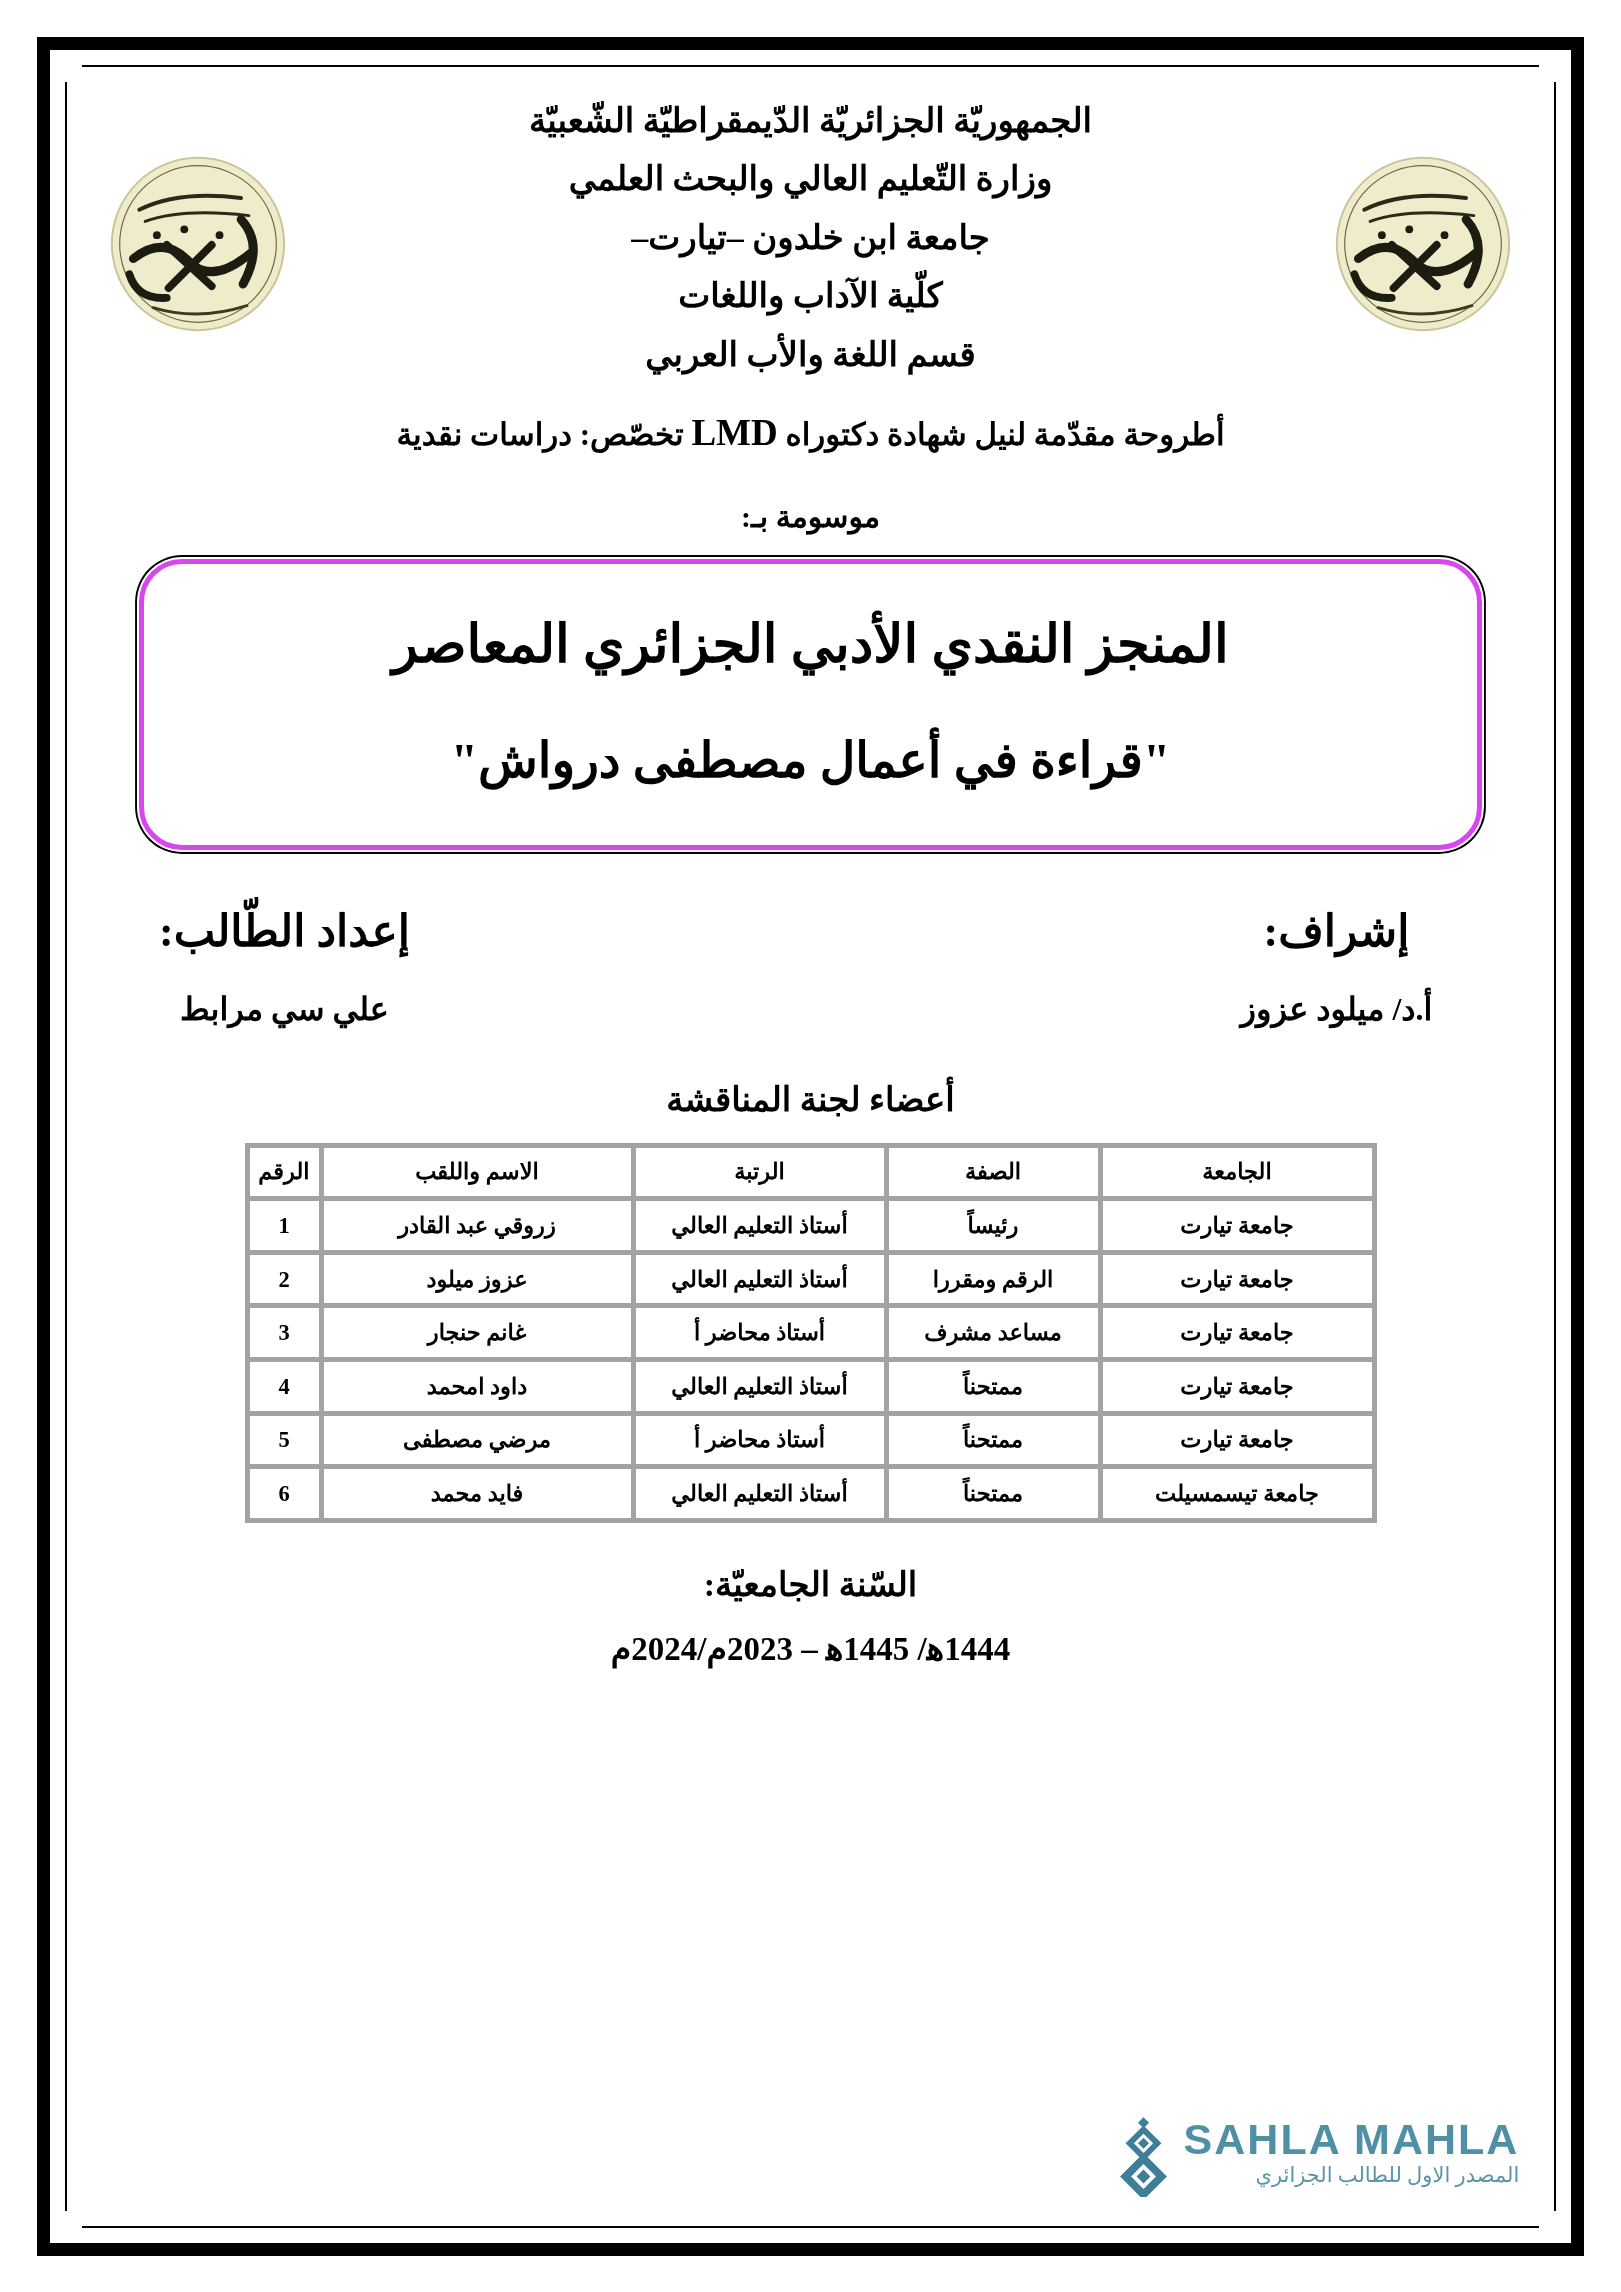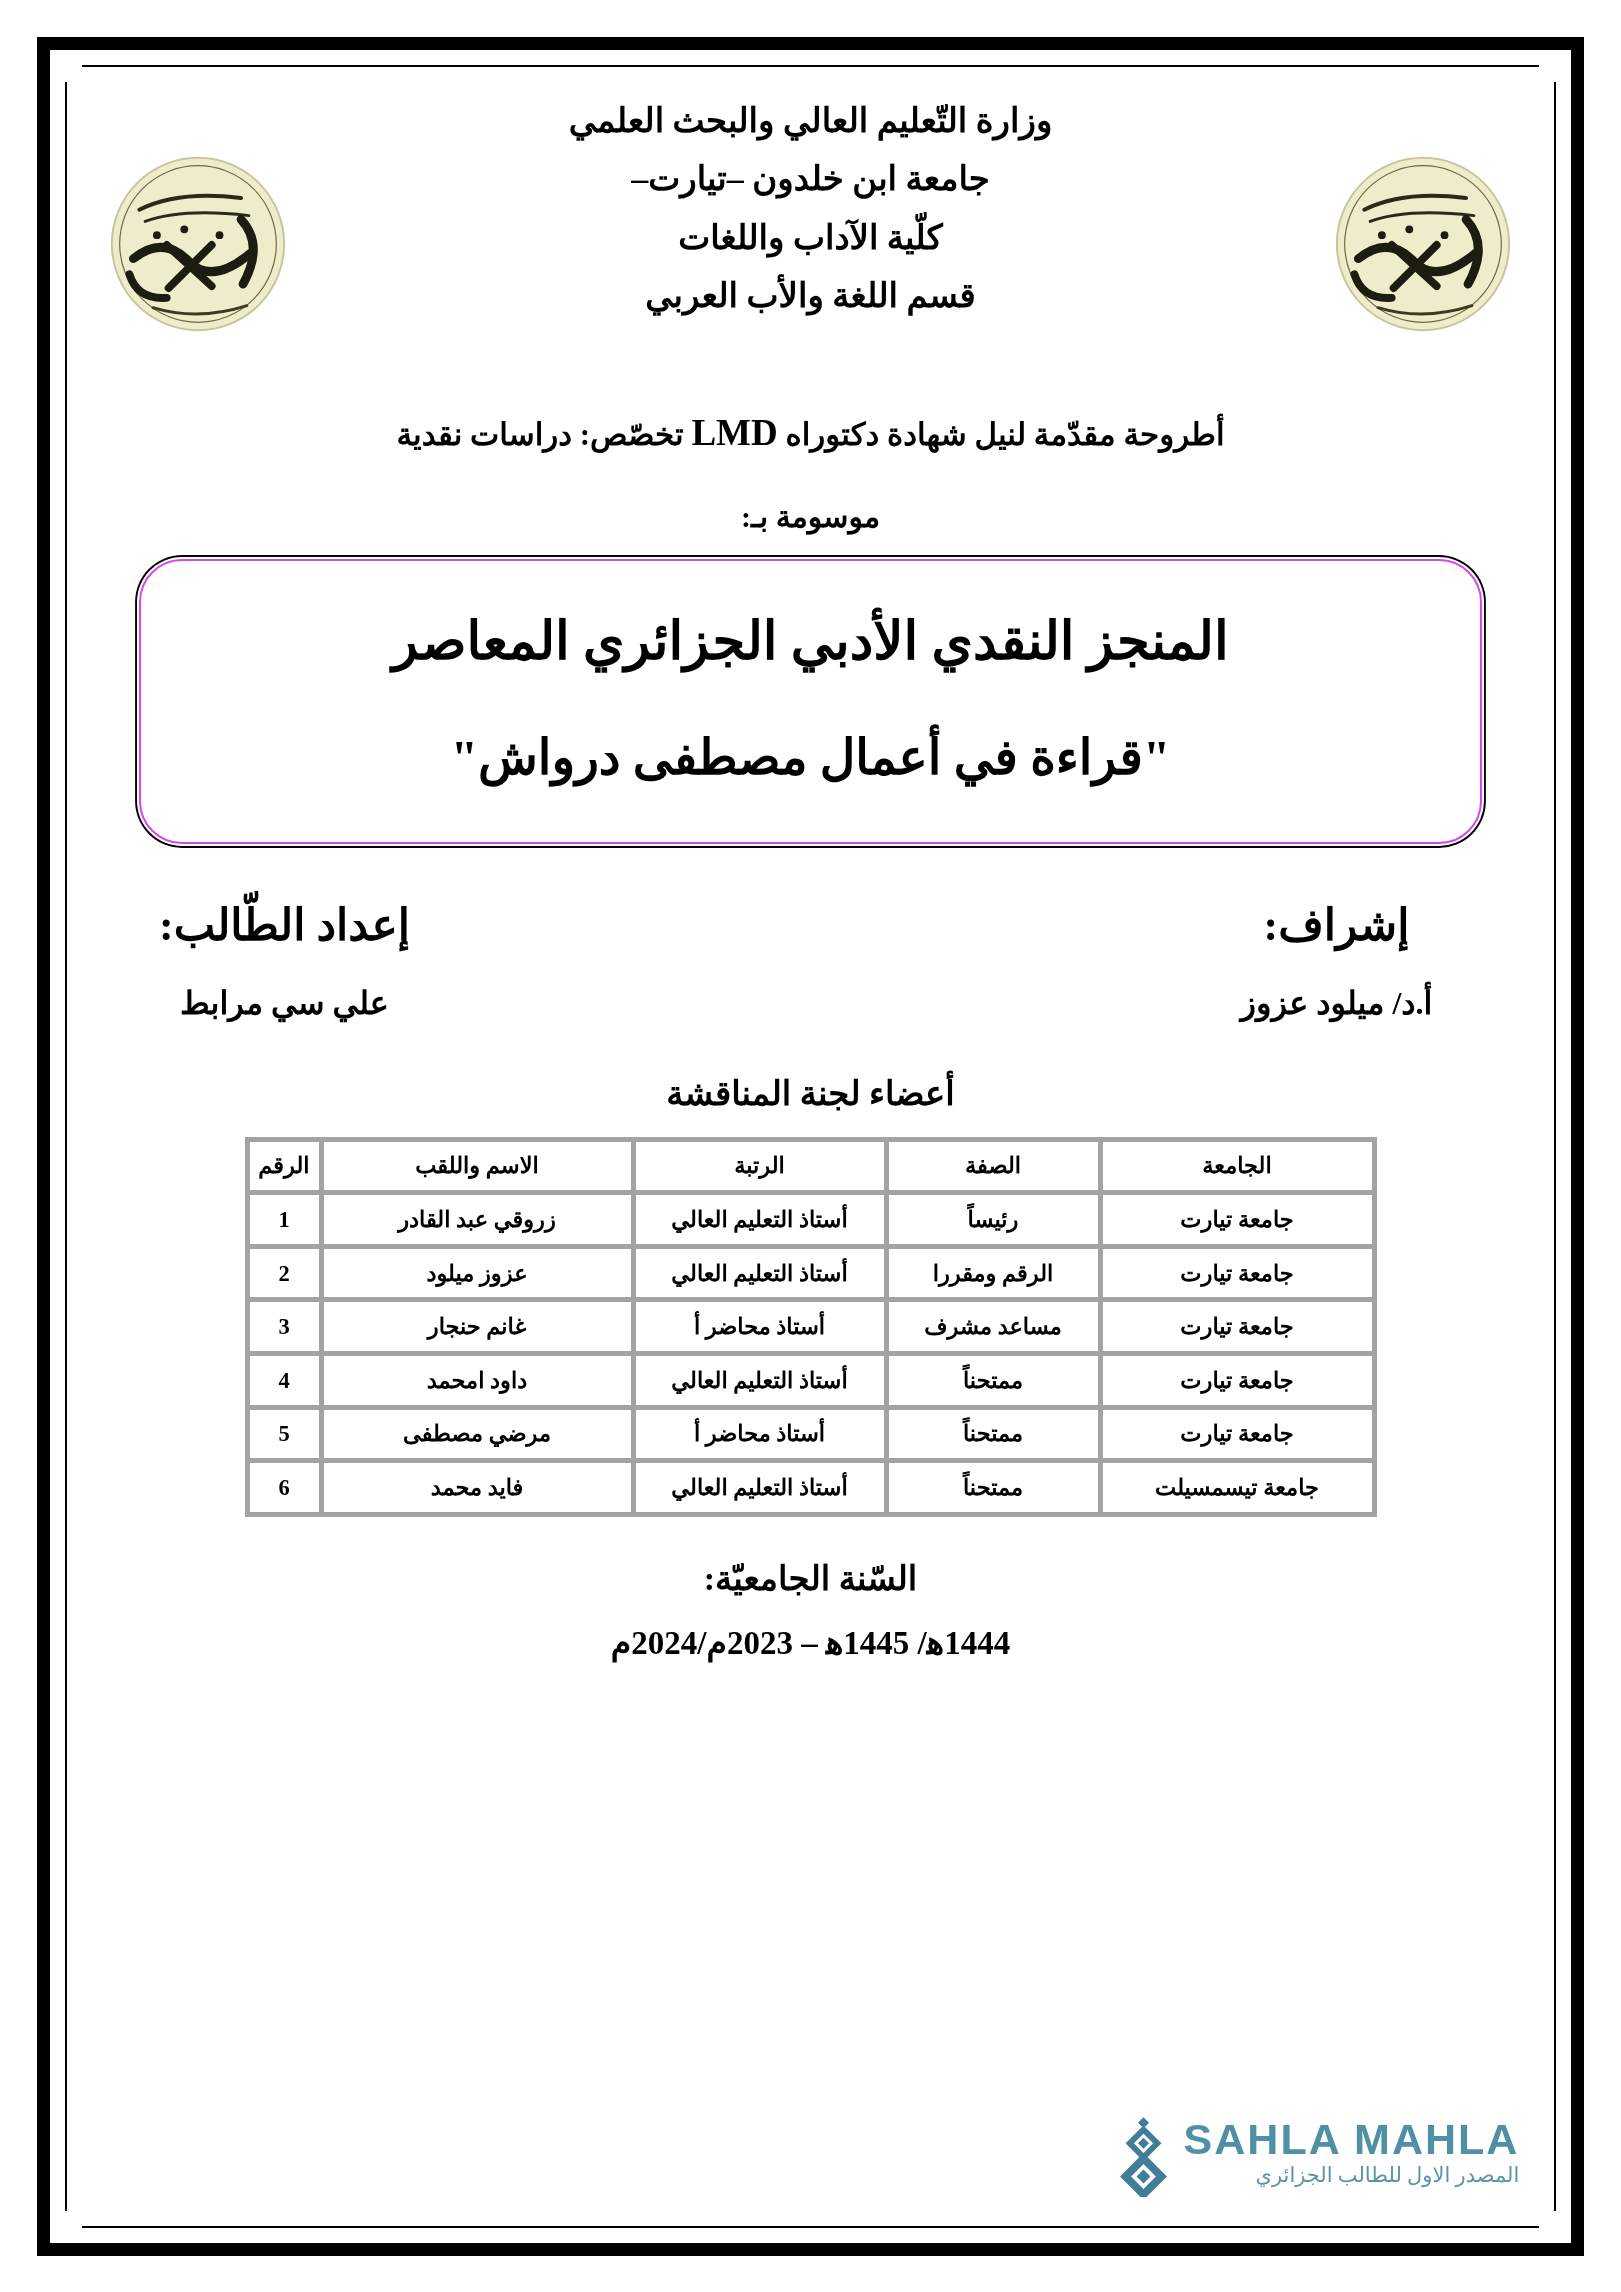--- a/index.html
+++ b/index.html
@@ -89,21 +89,21 @@
     font-weight: bold;
     margin-top: 45px;
   }
 
   
   .title-box-wrap {
     margin: 25.5px 51px 0 51px;
     position: relative;
   }
   .title-box {
-    border: 2px solid #d946ef;
+    border: 5px solid #d946ef;
     border-radius: 43px;
     padding: 45px 29px 51px 29px;
     box-shadow: 0 0 0 2px #fff, 0 0 0 3.9px #000;
     background: #fff;
     text-align: center;
   }
   .title-main {
     font-size: 53px;
     font-weight: bold;
     line-height: 1.35;
@@ -255,20 +255,21 @@
         <path d="M150 70 Q174 96 152 136" stroke="#1d1c10" stroke-width="9" fill="none" stroke-linecap="round"></path>
         <path d="M36 126 Q44 152 74 150" stroke="#1d1c10" stroke-width="8" fill="none" stroke-linecap="round"></path>
         <circle cx="64" cy="86" r="4" fill="#1d1c10"></circle>
         <circle cx="92" cy="80" r="4" fill="#1d1c10"></circle>
         <circle cx="128" cy="86" r="4" fill="#1d1c10"></circle>
         <path d="M60 160 Q106 174 156 158" stroke="#3c3a22" stroke-width="3" fill="none" stroke-linecap="round"></path>
       </svg>
     </div>
 
     <div class="header-lines">
+      <div class="hline">الجمهوريّة الجزائريّة الدّيمقراطيّة الشّعبيّة</div>
       <div class="hline">وزارة التّعليم العالي والبحث العلمي</div>
       <div class="hline">جامعة ابن خلدون –تيارت–</div>
       <div class="hline">كلّية الآداب واللغات</div>
       <div class="hline">قسم اللغة والأب العربي</div>
     </div>
   </div>
 
   <div class="thesis-line">
     <span>أطروحة مقدّمة لنيل شهادة دكتوراه</span>
     <span class="lmd">LMD</span>

